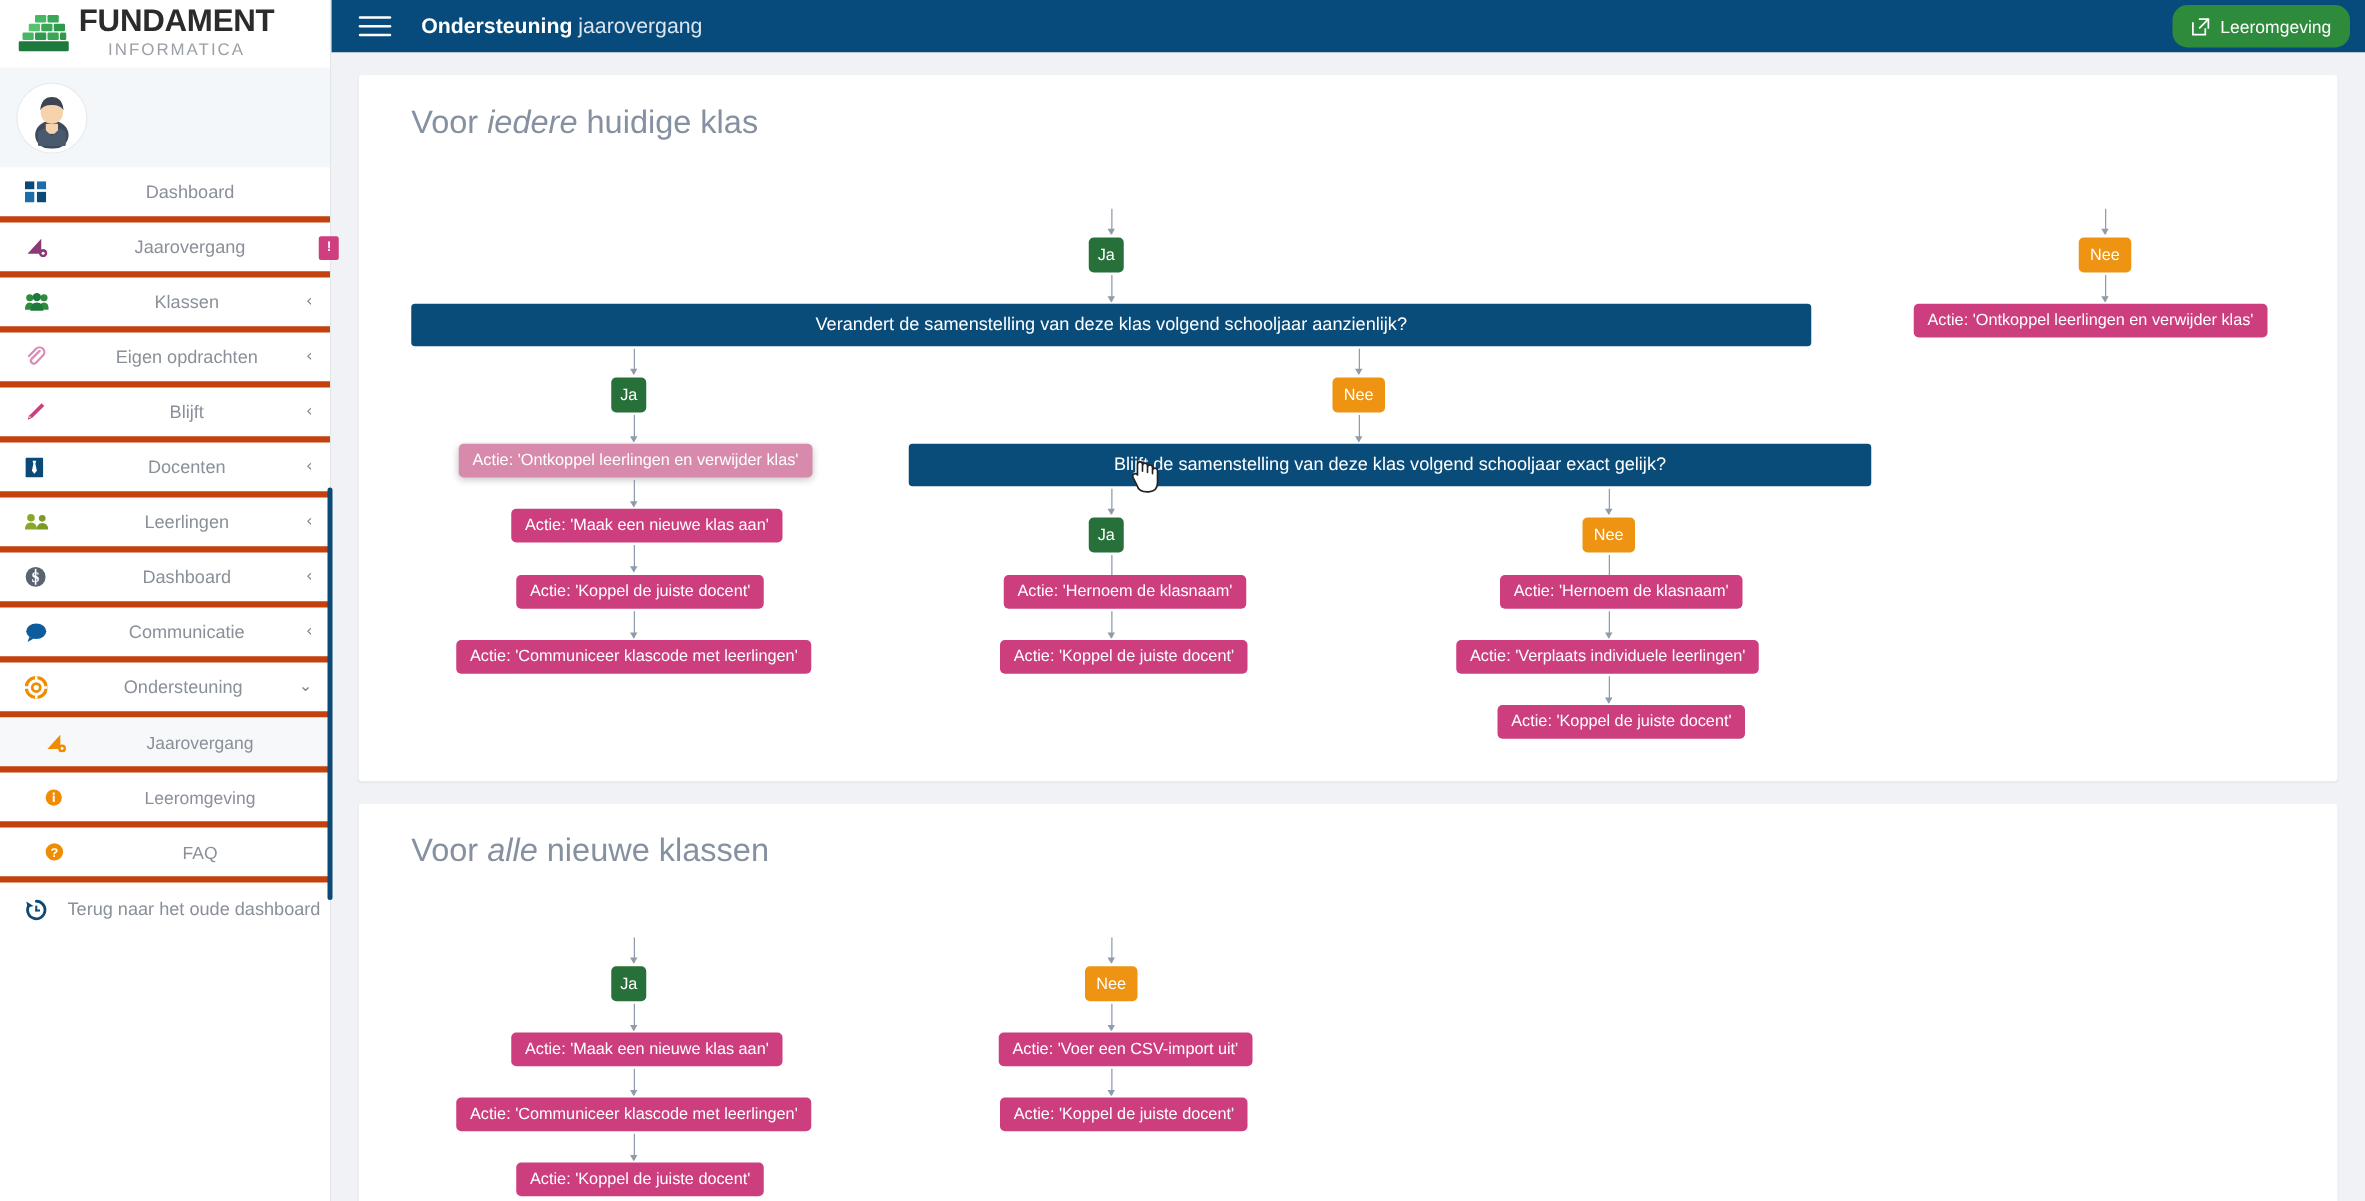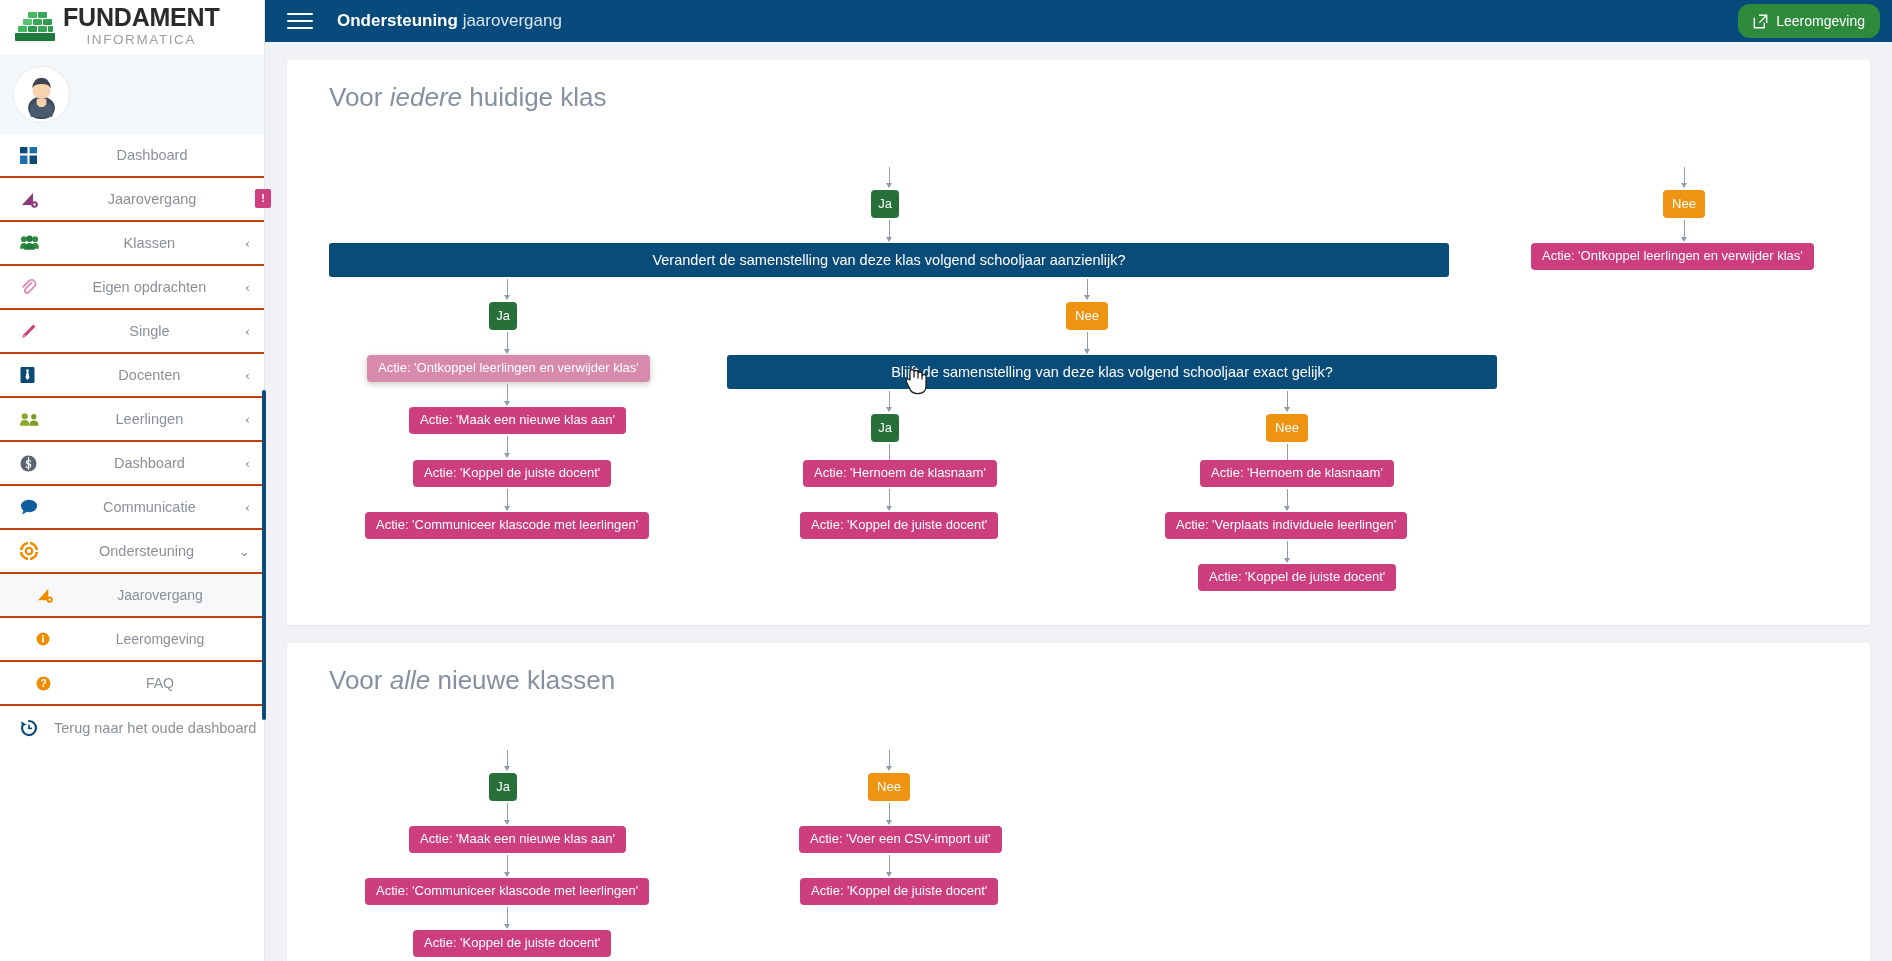--- a/index.html
+++ b/index.html
@@ -46,21 +46,21 @@
     background: #ffffff; border: 3px solid #ffffff;
     box-shadow: 0 0 0 1px #e7ebee;
     display: flex; align-items: flex-end; justify-content: center;
     overflow: hidden; position: relative;
   }
   .avatar svg { display: block; }
 
   .nav { background: #fff; }
   .nav-item {
     display: flex; align-items: center; height: 44px;
-    border-bottom: 2px solid #c2410c;
+    border-bottom: 5px solid #c2410c;
     padding-left: 20px; padding-right: 14px;
     cursor: pointer; position: relative;
   }
   .nav-icon {
     width: 26px; height: 20px; display: flex; align-items: center;
     justify-content: flex-start; flex: 0 0 26px;
   }
   .nav-label {
     font-size: 14.5px; color: #8a9099; margin-left: 8px; flex: 1;
     white-space: nowrap;
@@ -235,21 +235,21 @@
         <span class="chev">‹</span>
       </div>
 
       <div class="nav-item">
         <span class="nav-icon">
           <svg width="17" height="17" viewBox="0 0 16 16">
               <path d="M12.5 1.5 L14.5 3.5 L5.5 12.5 L2.5 13.5 L3.5 10.5 Z" fill="#cd3e7f"></path>
               <path d="M2.5 13.5 L3.5 10.5 L5 12 Z" fill="#fff" stroke="#cd3e7f" stroke-width="0.7"></path>
             </svg>
         </span>
-        <span class="nav-label">Single</span>
+        <span class="nav-label">Blijft</span>
         <span class="chev">‹</span>
       </div>
 
       <div class="nav-item">
         <span class="nav-icon">
           <svg width="15" height="16" viewBox="0 0 14 16">
               <rect x="0" y="0" width="14" height="16" fill="#0b4a77" rx="1"></rect>
               <path d="M5.5 2.5 L8.5 2.5 L7.8 5 L9 10.5 L7 13 L5 10.5 L6.2 5 Z" fill="#fff"></path>
             </svg>
         </span>

